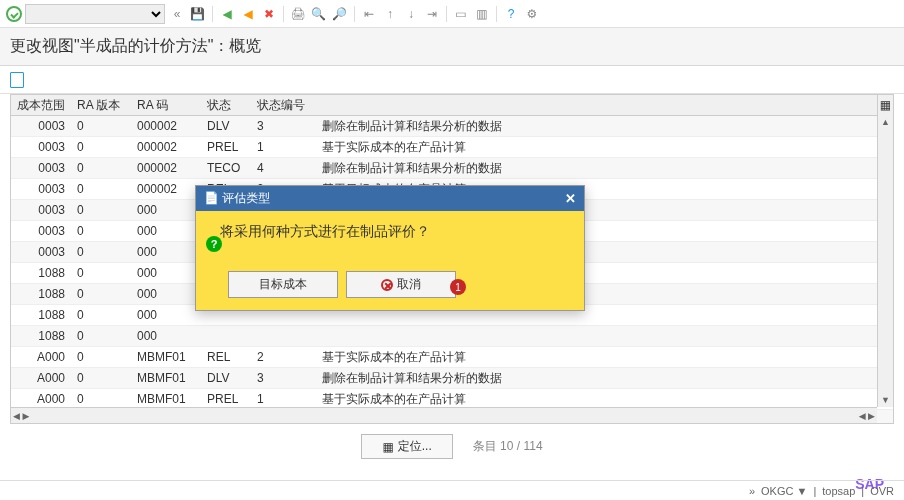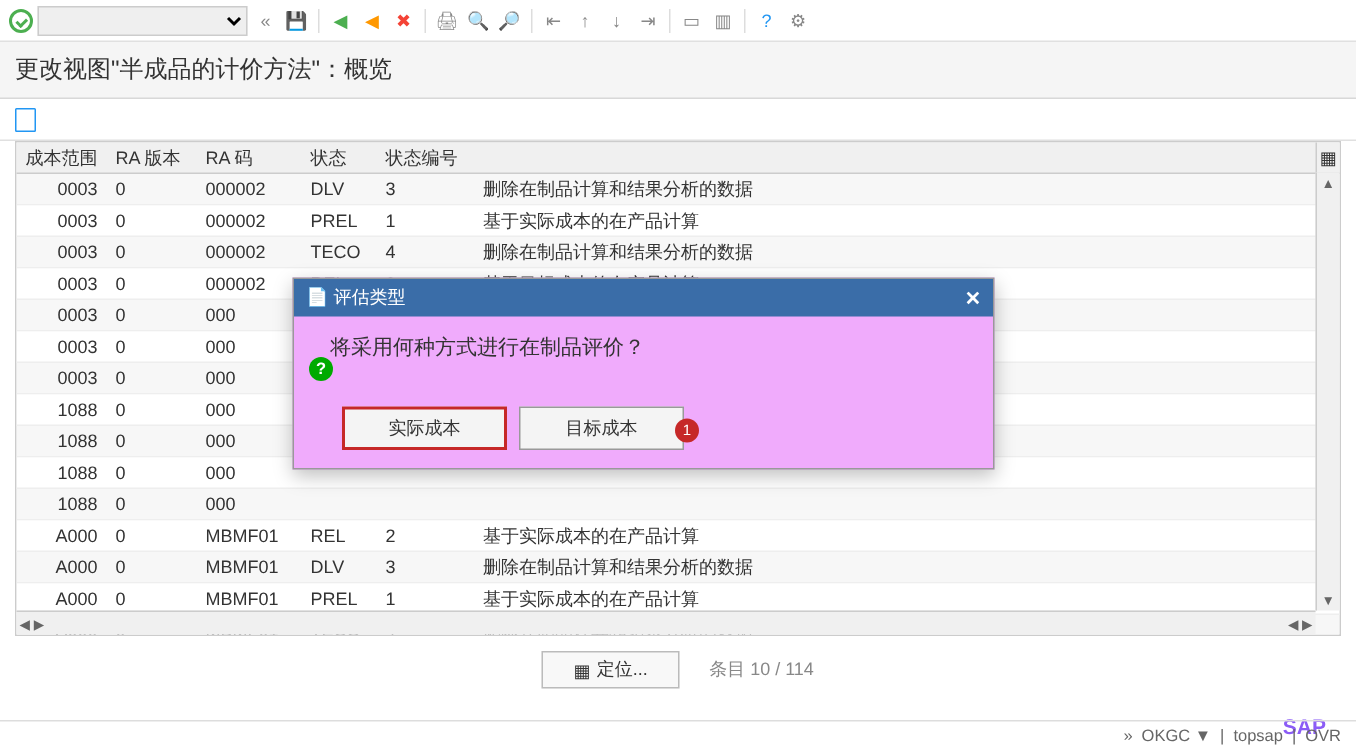--- a/index.html
+++ b/index.html
@@ -24,21 +24,21 @@
 .grid-row:nth-child(even) { background: #fff; }
 .scroll-v { position: absolute; right: 0; top: 20px; bottom: 16px; width: 16px; background: #f0f0f0; border-left: 1px solid #ccc; display: flex; flex-direction: column; align-items: center; justify-content: space-between; }
 .scroll-v .arr, .scroll-h .arr { font-size: 9px; color: #666; cursor: pointer; padding: 2px; }
 .scroll-h { position: absolute; left: 0; right: 16px; bottom: 0; height: 16px; background: #f0f0f0; border-top: 1px solid #ccc; display: flex; align-items: center; justify-content: space-between; }
 .grid-tools { position:absolute; right:0; top:0; width:16px; height:20px; background:#f0f0f0; border-left:1px solid #ccc; display:flex; align-items:center; justify-content:center; }
 .footer-bar { display: flex; align-items: center; justify-content: center; gap: 20px; padding: 10px 0; position: relative; }
 .locate-btn { border: 1px solid #bbb; background: #f8f8f8; padding: 3px 20px; cursor: pointer; display: inline-flex; align-items: center; gap: 4px; }
 .entry-info { color: #888; font-size: 12px; }
 .sap-logo { position: absolute; right: 20px; bottom: 8px; font-weight: bold; color: #8b5cf6; font-size: 14px; }
 .status-bar { position: absolute; bottom: 0; left: 0; right: 0; height: 20px; border-top: 1px solid #ddd; display: flex; align-items: center; justify-content: flex-end; padding: 0 10px; font-size: 11px; color: #666; gap: 6px; }
-.modal { position: absolute; left: 195px; top: 185px; width: 468px; background: #f0abfc; box-shadow: 0 4px 12px rgba(0,0,0,0.25); border: 1px solid #999; }
+.modal { position: absolute; left: 195px; top: 185px; width: 390px; background: #fde047; box-shadow: 0 4px 12px rgba(0,0,0,0.25); border: 1px solid #999; }
 .modal-title { background: #3a6da8; color: #fff; padding: 4px 8px; font-size: 12px; display: flex; justify-content: space-between; align-items: center; }
 .modal-title .close { cursor: pointer; font-weight: bold; font-size: 13px; }
 .modal-body { padding: 12px 16px 12px 12px; }
 .modal-q { font-size: 14px; margin-bottom: 30px; padding-left: 12px; }
 .modal-help { position: absolute; left: 10px; bottom: 58px; width: 16px; height: 16px; border-radius: 50%; background: #0a0; color: #fff; font-size: 11px; font-weight: bold; display: flex; align-items: center; justify-content: center; }
 .callout { position: absolute; left: 242px; top: 8px; width: 16px; height: 16px; border-radius: 50%; background: #c62828; color: #fff; font-size: 10px; display: flex; align-items: center; justify-content: center; }
 .modal-btns { display: flex; gap: 8px; padding-left: 20px; position: relative; }
 .modal-btn { border: 1px solid #999; background: #f4f4f4; padding: 4px 0; width: 110px; text-align: center; cursor: pointer; font-size: 12px; display:flex; align-items:center; justify-content:center; gap:4px; }
 .modal-btn.primary { border: 2px solid #c62828; }
 .cancel-ico { width:12px; height:12px; border-radius:50%; border:2px solid #c62828; position:relative; display:inline-block; }
@@ -229,22 +229,25 @@
 <div class="modal">
   <div class="modal-title">
     <span>📄 <span>评估类型</span></span>
     <span class="close">✕</span>
   </div>
   <div class="modal-body" style="position:relative;">
     <div class="modal-q">将采用何种方式进行在制品评价？</div>
     <div class="modal-help">?</div>
     <div class="modal-btns">
       <div class="callout">1</div>
-      <div class="modal-btn primary">实际成本</div>
       <div class="modal-btn">目标成本</div>
+      <div class="modal-btn">
+          <span class="cancel-ico"></span>
+          <span>取消</span>
+        </div>
     </div>
   </div>
 </div>
 
 <div class="sap-logo">SAP</div>
 
 <div class="status-bar">
   <span>»</span>
   <span>OKGC ▼</span> |
   <span>topsap</span> |

